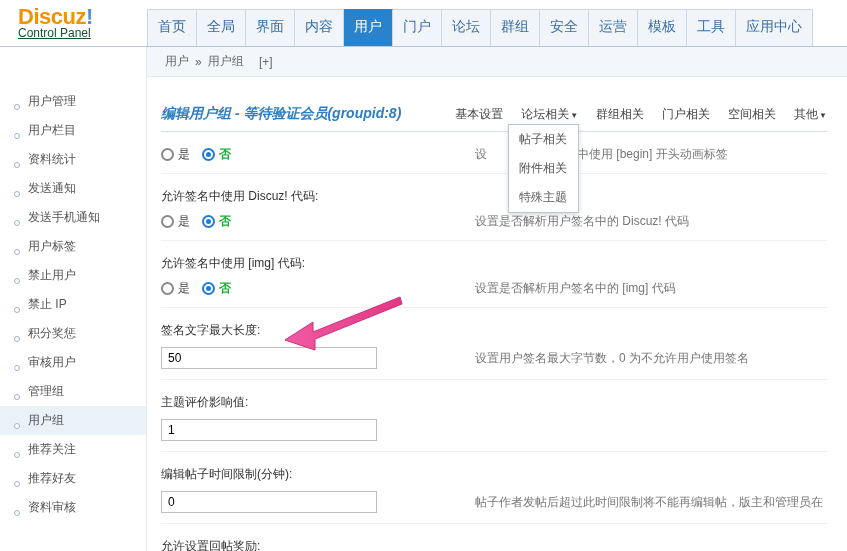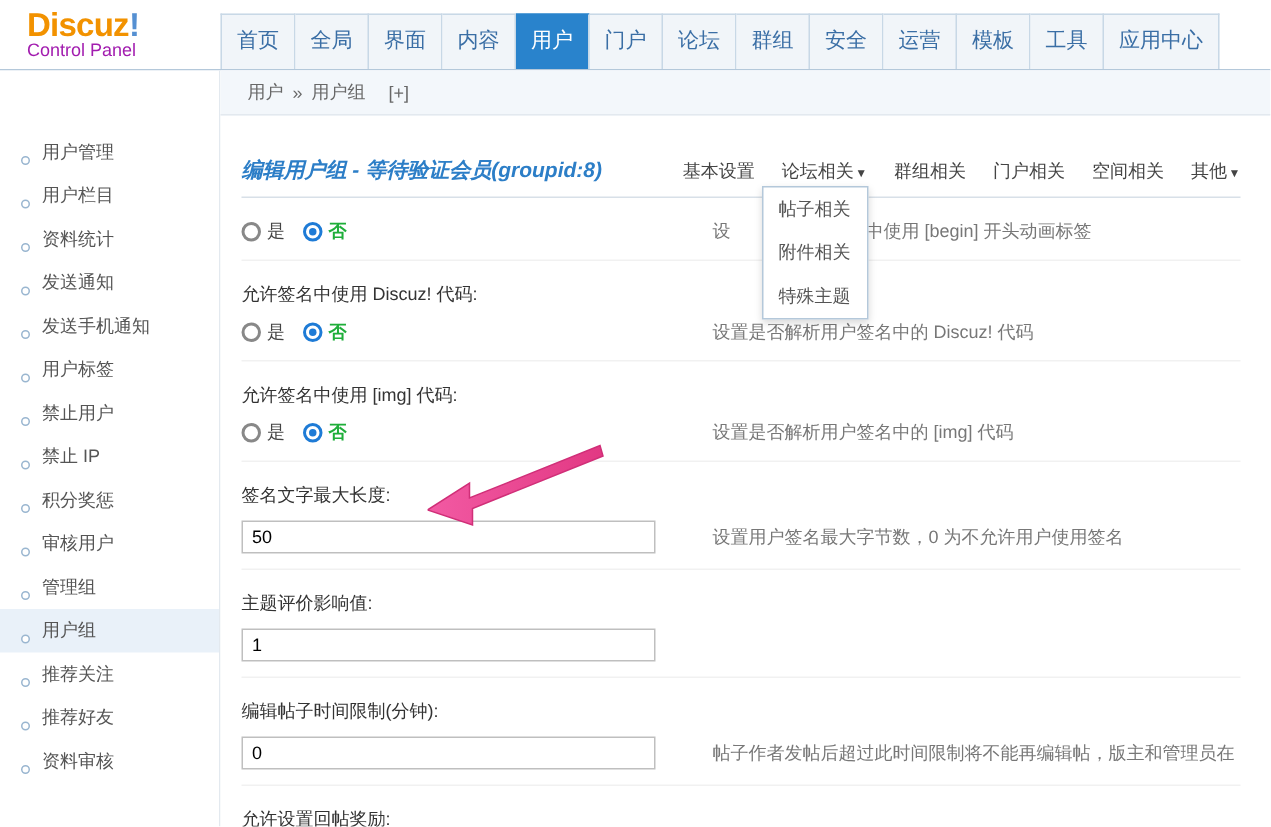--- a/index.html
+++ b/index.html
@@ -21,21 +21,21 @@
     display: flex;
     align-items: stretch;
     background: #fff;
   }
   .logo-box {
     width: 147px;
     padding: 4px 0 0 18px;
   }
   .logo-main { font-size: 22px; font-weight: bold; color: #F29200; letter-spacing: -.5px; }
   .logo-main .bang { color: #5590D2; }
-  .logo-sub { font-size: 12px; color: #a21caf; margin-top: -4px; }
+  .logo-sub { font-size: 12px; color: #14532d; margin-top: -4px; text-decoration: underline; }
 
   .topnav {
     display: flex;
     align-items: flex-end;
     padding-bottom: 0;
     text-align: right;
   }
   .topnav-item {
     padding: 8px 10px 10px;
     border-right: 1px solid #C8D8E6;
@@ -144,21 +144,21 @@
   .form-row { padding: 14px 0 10px; border-bottom: 1px solid #F1F1F1; }
   .form-row:last-child { border-bottom: none; }
   .row-label { font-weight: normal; color: #333; margin-bottom: 8px; font-size: 12px; }
   .row-body {
     display: flex;
     align-items: center;
     gap: 4px;
   }
   .col-left { width: 310px; display: flex; align-items: center; gap: 10px; }
   .col-left input[type=text]{
-    width: 276px;
+    width: 216px;
     height: 22px;
     border: 1px solid #BFBFBF;
     padding: 0 6px;
     font-size: 12px;
   }
   .col-right { color: #777; font-size: 12px; flex: 1; }
 
   .radio-pair { display: flex; align-items: center; gap: 12px; }
   .radio {
     display: inline-flex; align-items: center; gap: 4px;

